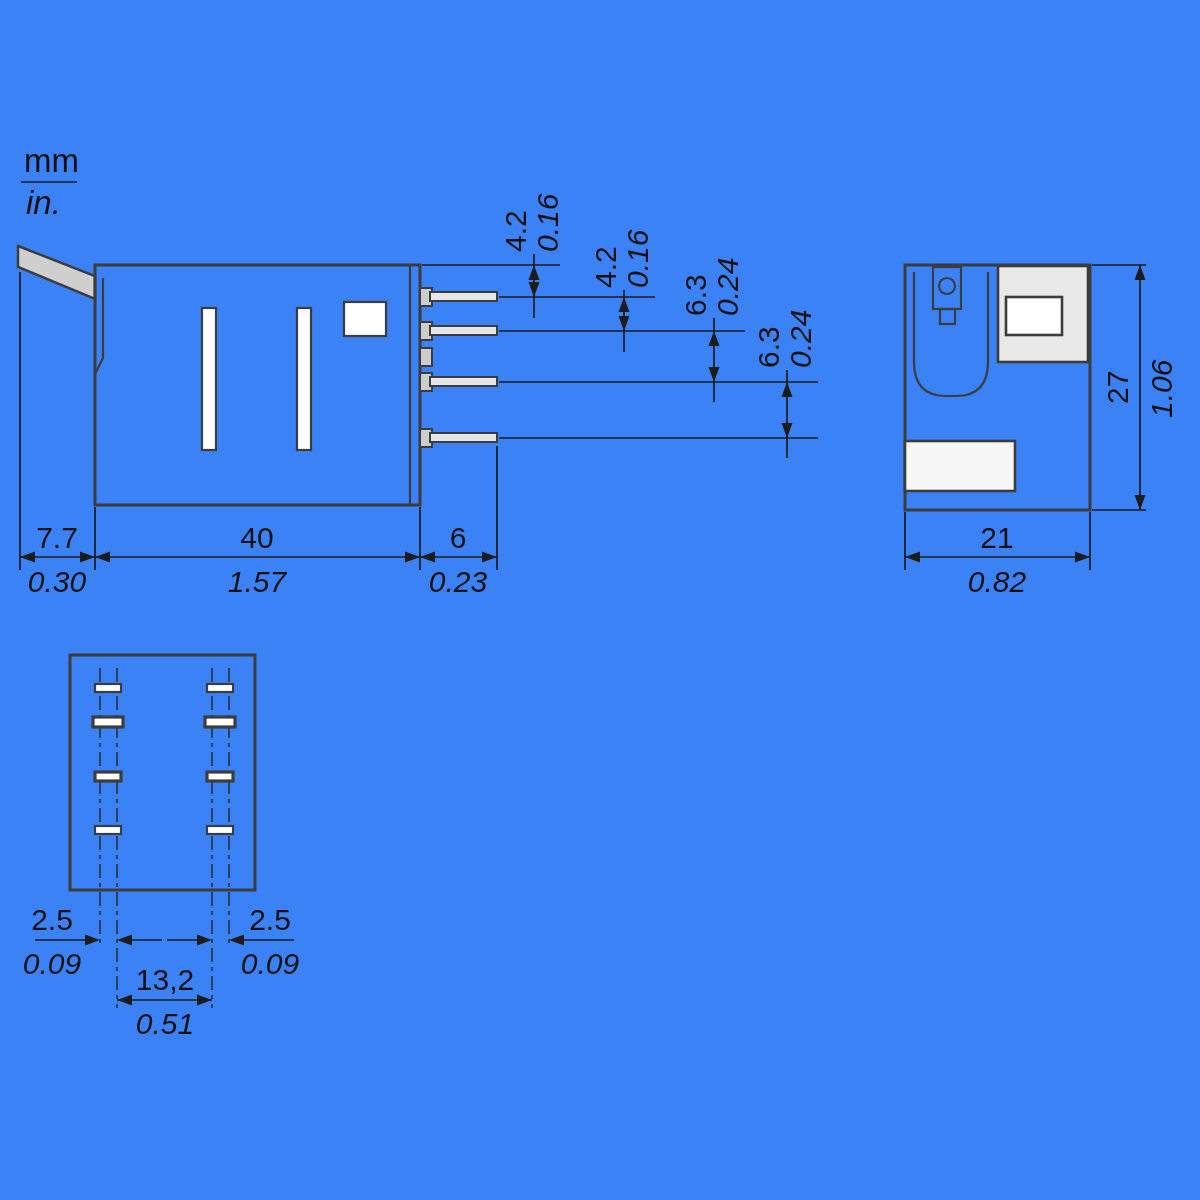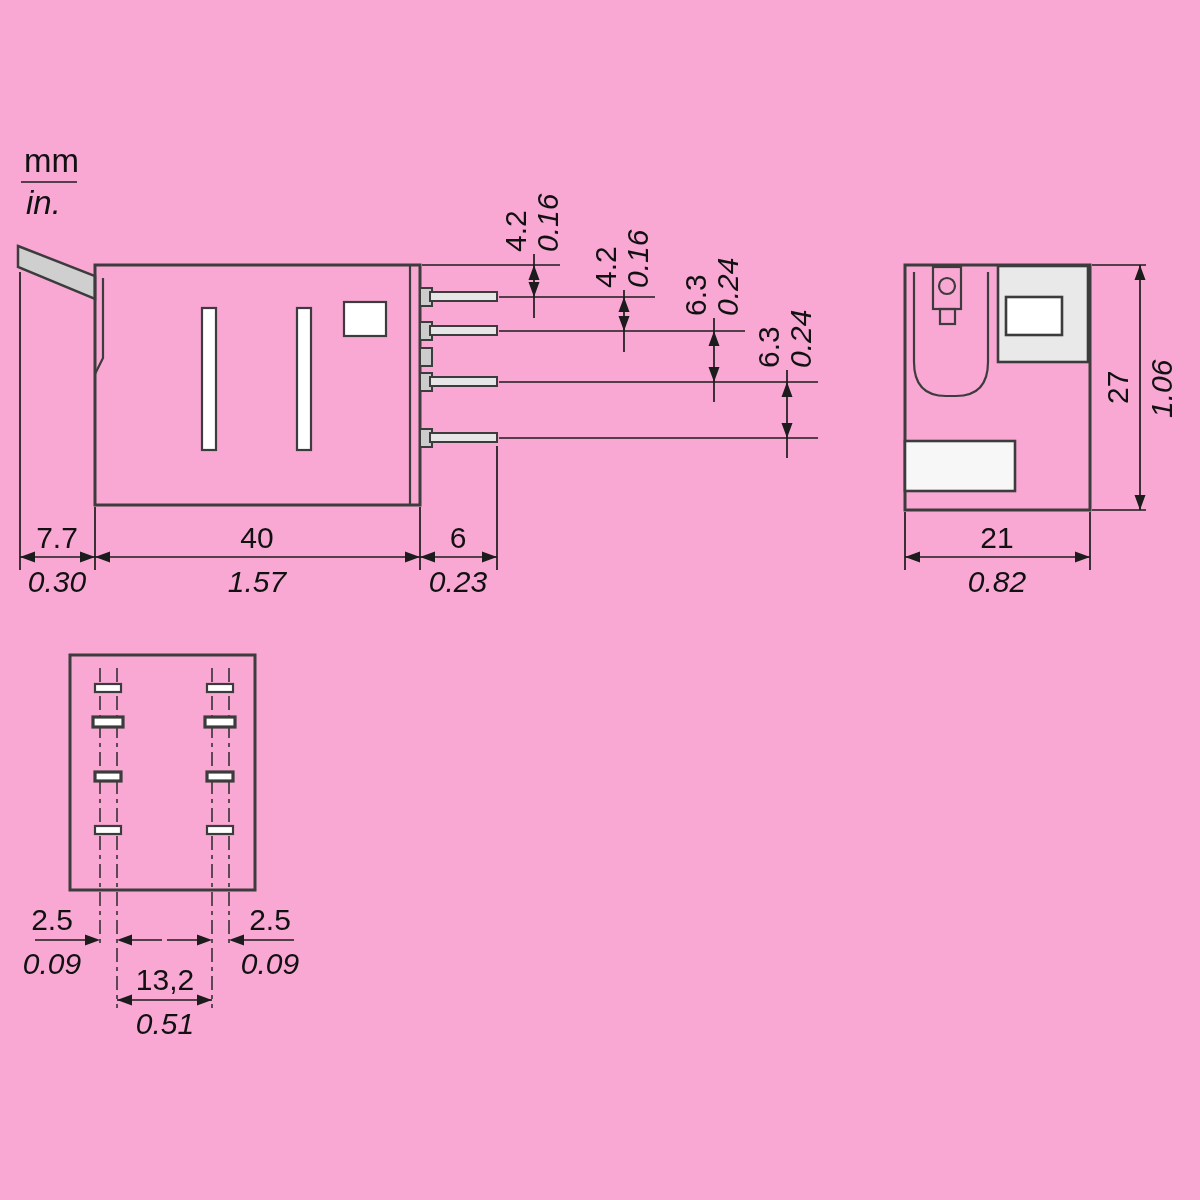--- a/index.html
+++ b/index.html
@@ -1,16 +1,16 @@
 <!DOCTYPE html>
 <html><head>
 <meta charset="utf-8">
 <style>
   html, body { margin: 0; padding: 0; background: #ffffff; }
-  .canvas { position: relative; width: 1200px; height: 1200px; background: #f9a8d4; overflow: hidden; }
+  .canvas { position: relative; width: 1200px; height: 1200px; background: #3b82f6; overflow: hidden; }
   svg { display: block; }
   svg text { font-family: "Liberation Sans", sans-serif; font-size: 30px; fill: #111111; }
   svg text.legend { font-size: 33px; }
   .it  { font-style: italic; }
   .mid { text-anchor: middle; }
   .outline      { stroke: #3c3c3c; stroke-width: 3; fill: none; stroke-linejoin: miter; }
   .detail       { stroke: #3c3c3c; stroke-width: 2.2; fill: none; }
   .slot         { fill: #ffffff; stroke: #3c3c3c; stroke-width: 2.2; }
   .slot.bold    { stroke-width: 3.2; }
   .pin          { fill: #e6e6e6; stroke: #3c3c3c; stroke-width: 2; }

